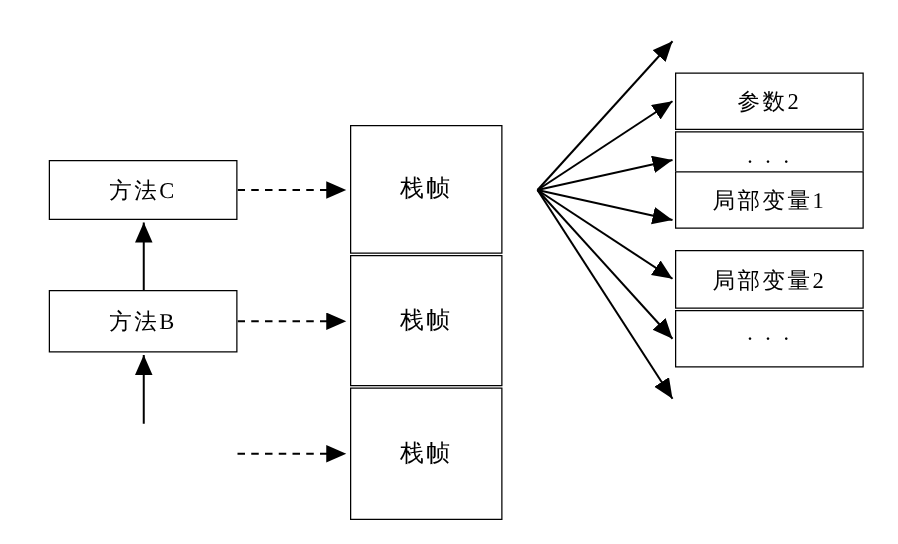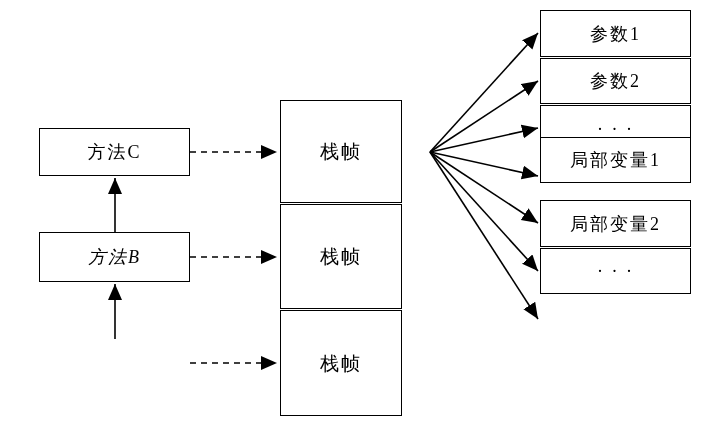--- a/index.html
+++ b/index.html
@@ -63,37 +63,34 @@
     <line x1="430" y1="152" x2="538" y2="128" stroke="#000000" stroke-width="1.6" marker-end="url(#ah)"></line>
     <line x1="430" y1="152" x2="538" y2="176" stroke="#000000" stroke-width="1.6" marker-end="url(#ah)"></line>
     <line x1="430" y1="152" x2="538" y2="223" stroke="#000000" stroke-width="1.6" marker-end="url(#ah)"></line>
     <line x1="430" y1="152" x2="538" y2="271" stroke="#000000" stroke-width="1.6" marker-end="url(#ah)"></line>
     <line x1="430" y1="152" x2="538" y2="319" stroke="#000000" stroke-width="1.6" marker-end="url(#ah)"></line>
   </svg>
 
   <div class="box method" style="top:128px; height:48px;">
     <span>方法C</span>
   </div>
-  <div class="box method" style="top:232px; height:50px;font-style:italic;">
+  <div class="box method" style="top:232px; height:50px;">
     <span>方法B</span>
   </div>
 
   <div class="box frame" style="top:100px; height:103px;">
     <span>栈帧</span>
   </div>
   <div class="box frame" style="top:204px; height:105px;">
     <span>栈帧</span>
   </div>
   <div class="box frame" style="top:310px; height:106px;">
     <span>栈帧</span>
   </div>
 
-  <div class="box cell" style="top:10px;  height:47px;">
-    <span>参数1</span>
-  </div>
   <div class="box cell" style="top:58px;  height:46px;align-items:center;">
     <span>参数2</span>
   </div>
   <div class="box cell" style="top:105px; height:47px;">
     <span>· · ·</span>
   </div>
   <div class="box cell" style="top:137px; height:46px;">
     <span>局部变量1</span>
   </div>
   <div class="box cell" style="top:200px; height:47px;">

